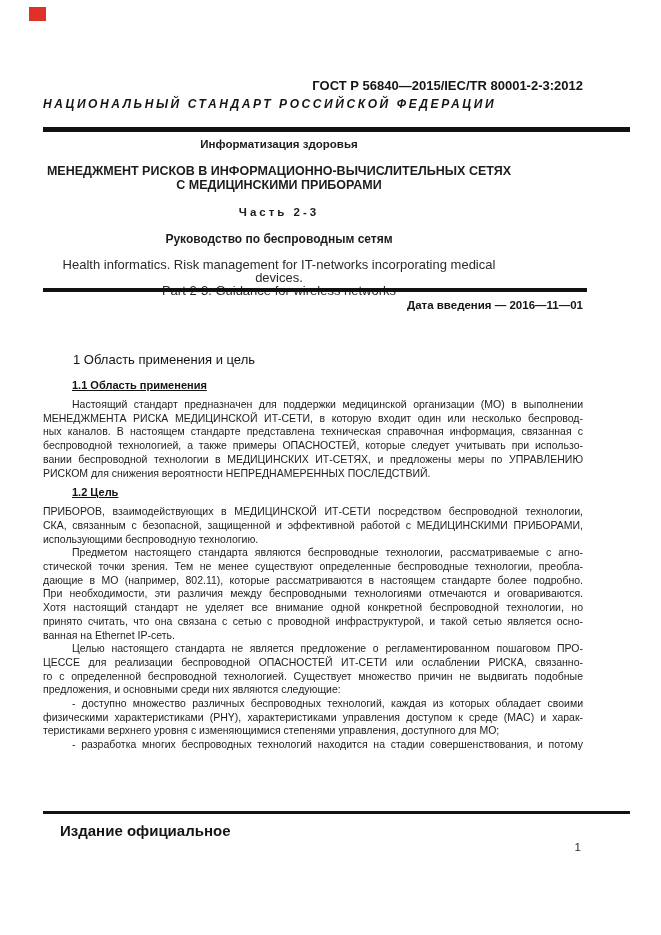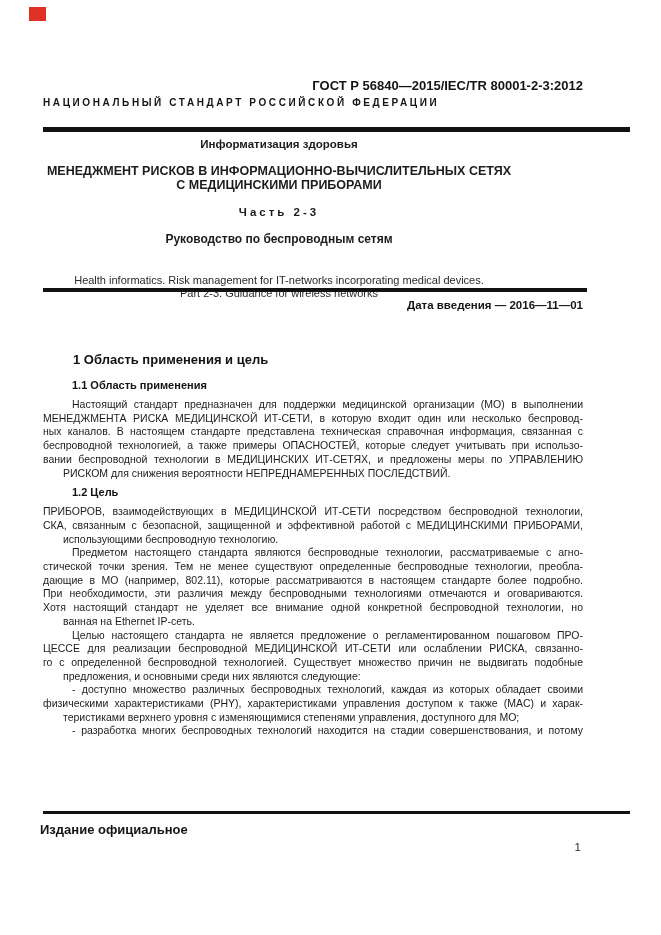--- a/index.html
+++ b/index.html
@@ -11,51 +11,52 @@
     color: #1c1c1c;
     overflow: hidden;
   }
   .red-marker { position:absolute; left:29px; top:7px; width:17px; height:14px; background:#e03127; }
   .gost-number {
     position:absolute; top:58px; left:43px; width:540px;
     text-align:right; font-size:13px; font-weight:bold; color:#151515;margin-top:20px;
   }
   .banner {
     position:absolute; top:97px; left:43px;
-    font-size:10px; font-weight:bold; letter-spacing:2.6px; color:#151515;
+    font-size:12px; font-weight:bold; letter-spacing:2.6px; color:#151515;
     white-space:nowrap;
+    font-style:italic;
   }
   .rule1 { position:absolute; top:127px; left:43px; width:587px; height:5px; background:#121212; }
   .rule2 { position:absolute; top:288px; left:43px; width:544px; height:4px; background:#121212; }
   .footer-rule { position:absolute; top:811px; left:43px; width:587px; height:3px; background:#121212; }
 
   .title-block { position:absolute; top:138px; left:43px; width:472px; text-align:center; }
   .tb-domain { font-size:11.5px; font-weight:bold; line-height:13px; }
   .tb-main { margin-top:13px; font-size:12.5px; font-weight:bold; line-height:14px; }
   .tb-part { margin-top:14px; font-size:11.5px; font-weight:bold; letter-spacing:3px; line-height:13px; }
   .tb-sub { margin-top:14px; font-size:12px; font-weight:bold; line-height:13px; }
-  .tb-en { margin-top:28px; font-size:11px; line-height:13px; color:#2a2a2a; }
+  .tb-en { margin-top:12px; font-size:13px; line-height:13px; color:#2a2a2a; }
 
   .intro-date {
     position:absolute; top:299px; left:43px; width:540px;
     text-align:right; font-size:11.5px; font-weight:bold; color:#151515;
   }
 
   .body-text { position:absolute; top:348px; left:43px; width:540px; }
-  .h1 { font-size:13px; font-weight:bold; line-height:16px; margin:4px 0 10px 30px; color:#131313; }
-  .h2 { font-size:11px; font-weight:bold; line-height:14px; margin:5px 0 6px 29px; color:#131313; }
+  .h1 { font-size:13px; font-weight:normal; line-height:16px; margin:4px 0 10px 30px; color:#131313; }
+  .h2 { font-size:11px; font-weight:bold; line-height:14px; margin:5px 0 6px 29px; color:#131313;text-decoration:underline; }
   .para { margin:0; }
   .ln {
     font-size:10.5px; line-height:13.7px;
     text-align:justify; text-align-last:justify;
   }
   .ln.first { padding-left:29px; }
-  .ln.last { text-align-last:left;margin-left:20px; }
+  .ln.last { text-align-last:left; }
 
-  .edition { position:absolute; top:822px; left:40px; font-size:13px; font-weight:bold; color:#151515; }
+  .edition { position:absolute; top:822px; left:60px; font-size:15px; font-weight:bold; color:#151515; }
   .page-num { position:absolute; top:841px; right:80px; font-size:11.5px; color:#2a2a2a; }
 </style>
 </head>
 <body>
 
 <div class="page">
   <div class="red-marker"></div>
 
   <div class="gost-number">ГОСТ Р 56840—2015/IEC/TR 80001-2-3:2012</div>
   <div class="banner">НАЦИОНАЛЬНЫЙ СТАНДАРТ РОССИЙСКОЙ ФЕДЕРАЦИИ</div>
@@ -98,33 +99,34 @@
       <div class="ln">СКА, связанным с безопасной, защищенной и эффективной работой с МЕДИЦИНСКИМИ ПРИБОРАМИ,</div>
       <div class="ln last">использующими беспроводную технологию.</div>
     </div>
 
     <div class="para">
       <div class="ln first">Предметом настоящего стандарта являются беспроводные технологии, рассматриваемые с агно-</div>
       <div class="ln">стической точки зрения. Тем не менее существуют определенные беспроводные технологии, преобла-</div>
       <div class="ln">дающие в МО (например, 802.11), которые рассматриваются в настоящем стандарте более подробно.</div>
       <div class="ln">При необходимости, эти различия между беспроводными технологиями отмечаются и оговариваются.</div>
       <div class="ln">Хотя настоящий стандарт не уделяет все внимание одной конкретной беспроводной технологии, но</div>
+      <div class="ln">принято считать, что она связана с сетью с проводной инфраструктурой, и такой сетью является осно-</div>
       <div class="ln last">ванная на Ethernet IP-сеть.</div>
     </div>
 
     <div class="para">
       <div class="ln first">Целью настоящего стандарта не является предложение о регламентированном пошаговом ПРО-</div>
-      <div class="ln">ЦЕССЕ для реализации беспроводной МЕДИЦИНСКОЙ ИТ-СЕТИ или ослаблении РИСКА, связанно-</div>
+      <div class="ln">ЦЕССЕ для реализации беспроводной ОПАСНОСТЕЙ ИТ-СЕТИ или ослаблении РИСКА, связанно-</div>
       <div class="ln">го с определенной беспроводной технологией. Существует множество причин не выдвигать подобные</div>
       <div class="ln last">предложения, и основными среди них являются следующие:</div>
     </div>
 
     <div class="para">
       <div class="ln first">- доступно множество различных беспроводных технологий, каждая из которых обладает своими</div>
-      <div class="ln">физическими характеристиками (PHY), характеристиками управления доступом к также (MAC) и харак-</div>
+      <div class="ln">физическими характеристиками (PHY), характеристиками управления доступом к среде (MAC) и харак-</div>
       <div class="ln last">теристиками верхнего уровня с изменяющимися степенями управления, доступного для МО;</div>
     </div>
 
     <div class="para">
       <div class="ln first">- разработка многих беспроводных технологий находится на стадии совершенствования, и потому</div>
     </div>
   </div>
 
   <div class="footer-rule"></div>
   <div class="edition">Издание официальное</div>

